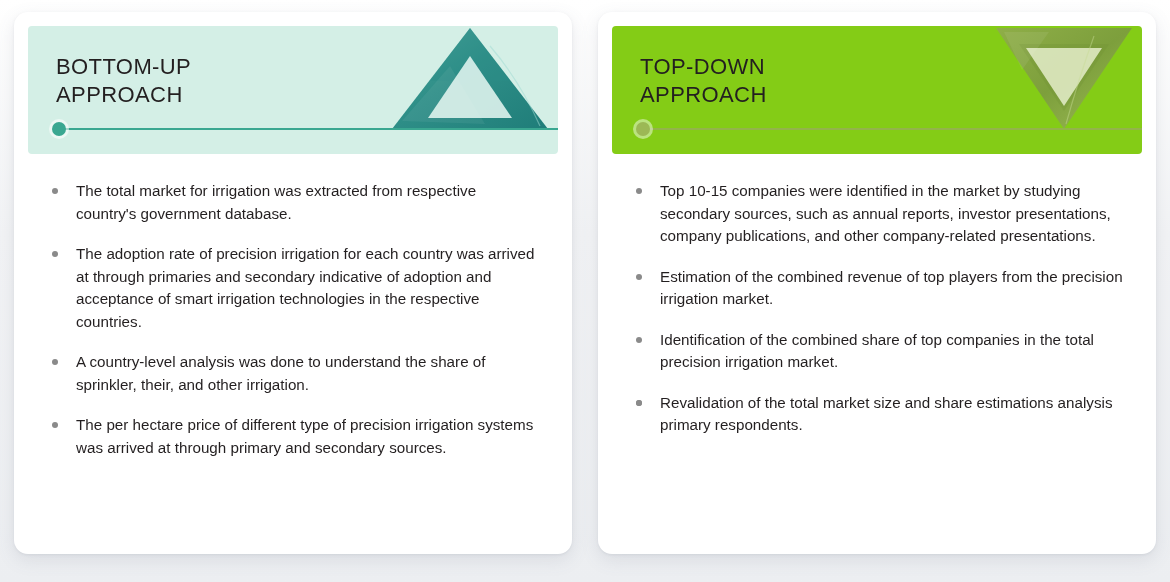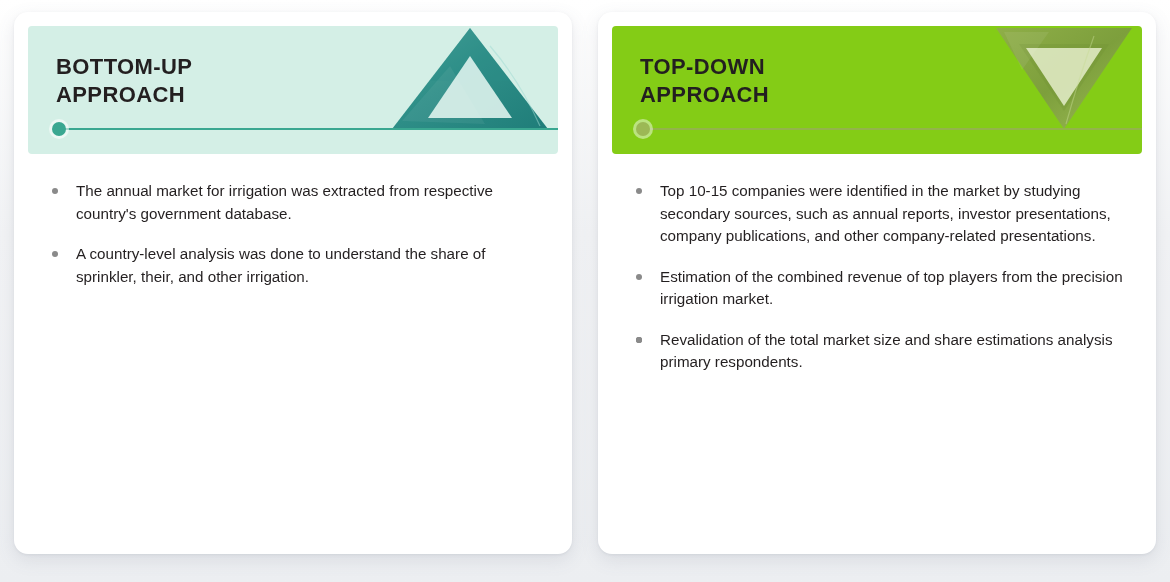--- a/index.html
+++ b/index.html
@@ -51,21 +51,21 @@
   .card-header.olive { background: #84cc16; }
 
   .header-title {
     position: absolute;
     left: 28px;
     top: 27px;
     font-size: 22px;
     line-height: 28px;
     letter-spacing: 0.4px;
     color: #231f20;
-    font-weight: 700;
+    font-weight: 400;
     white-space: pre-line;
     z-index: 3;
   }
 
   .accent-rule {
     position: absolute;
     left: 30px;
     right: 0;
     bottom: 24px;
     height: 2px;
@@ -156,25 +156,33 @@
 APPROACH</div>
 
       <div class="accent-rule teal"></div>
       <div class="accent-dot teal"></div>
     </div>
 
     <div class="card-body">
       <ul class="bullet-list">
         <li class="bullet-item">
           <span class="bullet-dot"></span>
-          <span>The annual market for irrigation was extracted from respective country's government database.</span>
+          <span>The total market for irrigation was extracted from respective country's government database.</span>
+        </li>
+        <li class="bullet-item">
+          <span class="bullet-dot"></span>
+          <span>The adoption rate of precision irrigation for each country was arrived at through primaries and secondary indicative of adoption and acceptance of smart irrigation technologies in the respective countries.</span>
         </li>
         <li class="bullet-item">
           <span class="bullet-dot"></span>
           <span>A country-level analysis was done to understand the share of sprinkler, their, and other irrigation.</span>
+        </li>
+        <li class="bullet-item">
+          <span class="bullet-dot"></span>
+          <span>The per hectare price of different type of precision irrigation systems was arrived at through primary and secondary sources.</span>
         </li>
       </ul>
     </div>
   </div>
 
   <div class="card">
 
     <div class="card-header olive">
 
       <div class="header-glyph">
@@ -206,20 +214,21 @@
         <li class="bullet-item">
           <span class="bullet-dot"></span>
           <span>Top 10-15 companies were identified in the market by studying secondary sources, such as annual reports, investor presentations, company publications, and other company-related presentations.</span>
         </li>
         <li class="bullet-item">
           <span class="bullet-dot"></span>
           <span>Estimation of the combined revenue of top players from the precision irrigation market.</span>
         </li>
         <li class="bullet-item">
           <span class="bullet-dot"></span>
+          <span>Identification of the combined share of top companies in the total precision irrigation market.</span>
         </li>
         <li class="bullet-item">
           <span class="bullet-dot"></span>
         </li>
         <li class="bullet-item">
           <span class="bullet-dot"></span>
           <span>Revalidation of the total market size and share estimations analysis primary respondents.</span>
         </li>
       </ul>
     </div>

